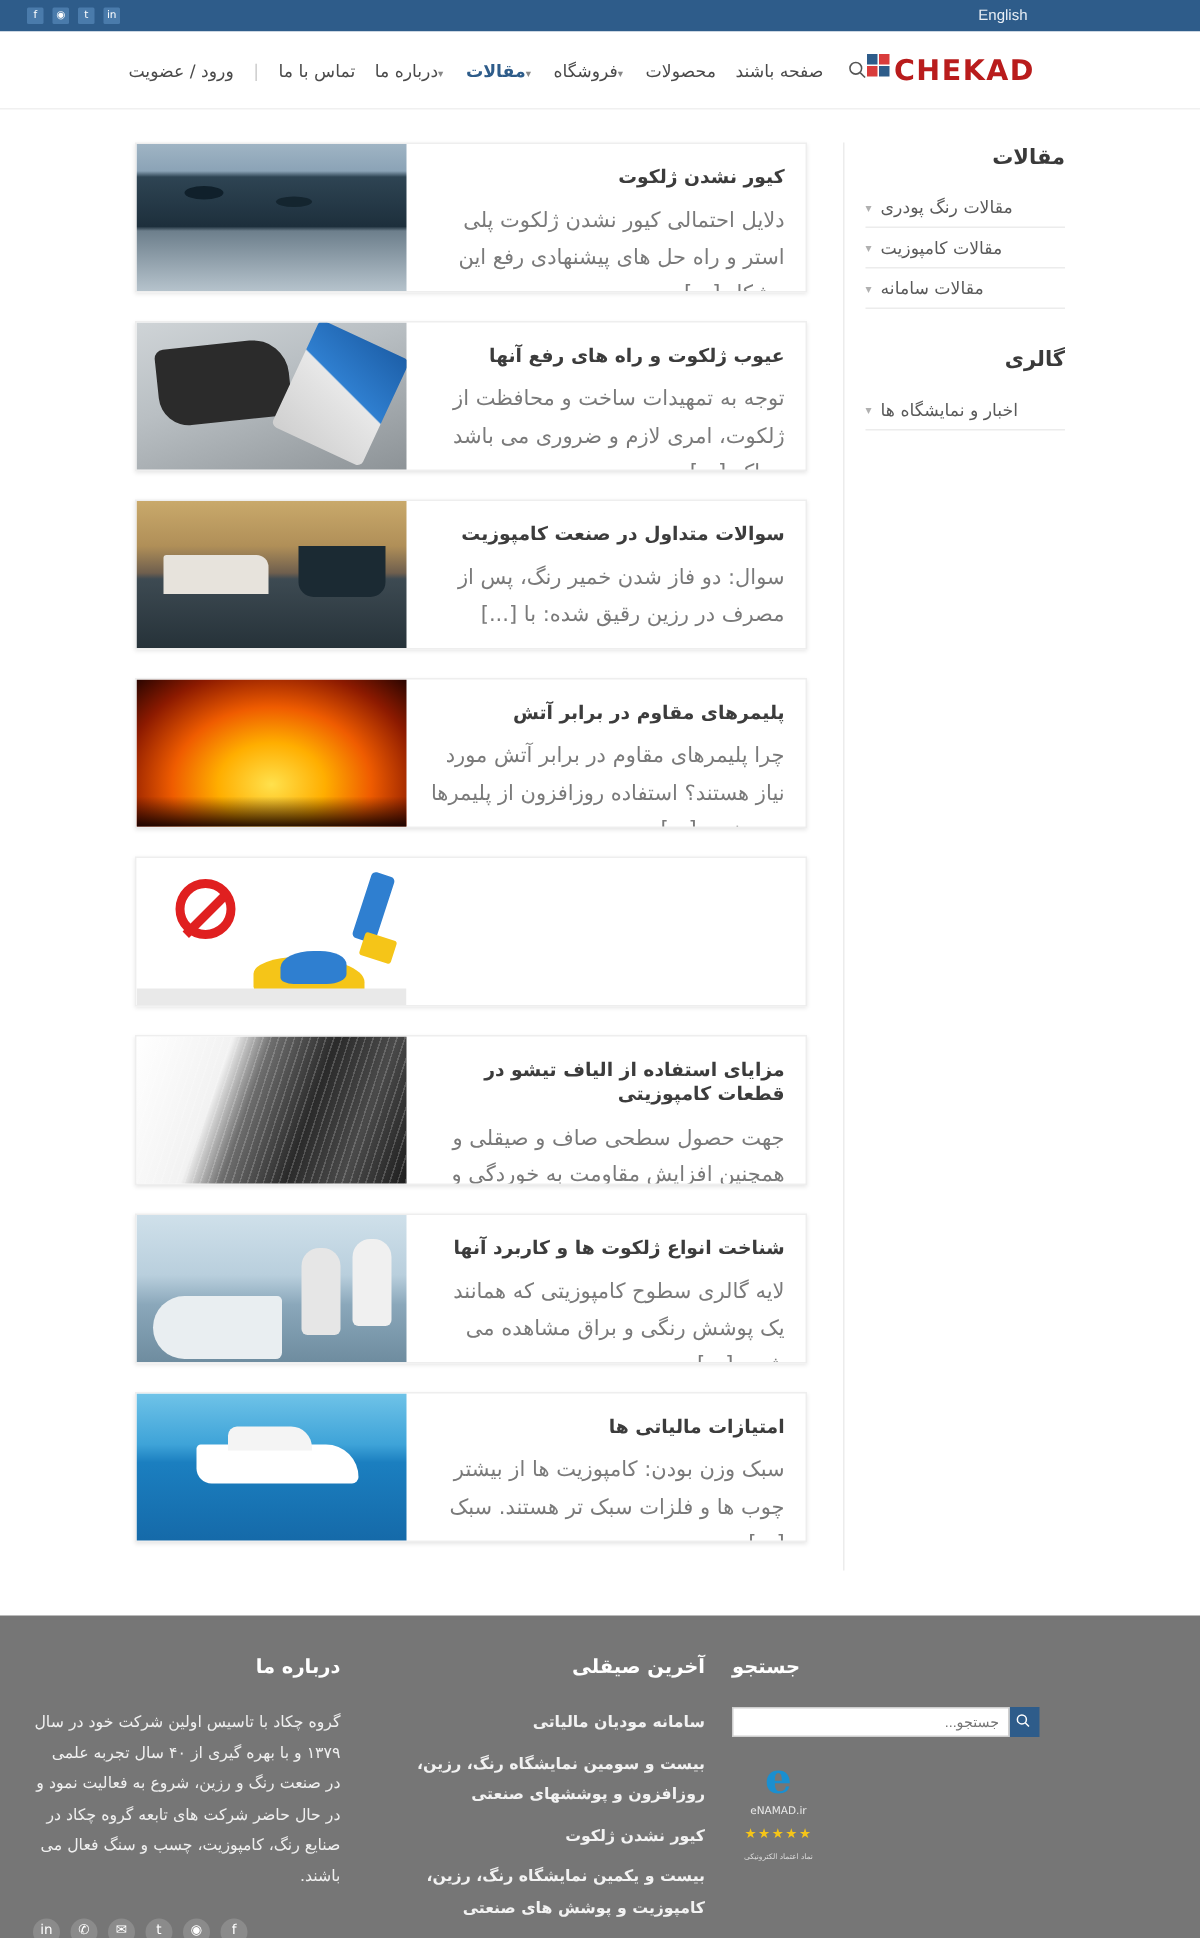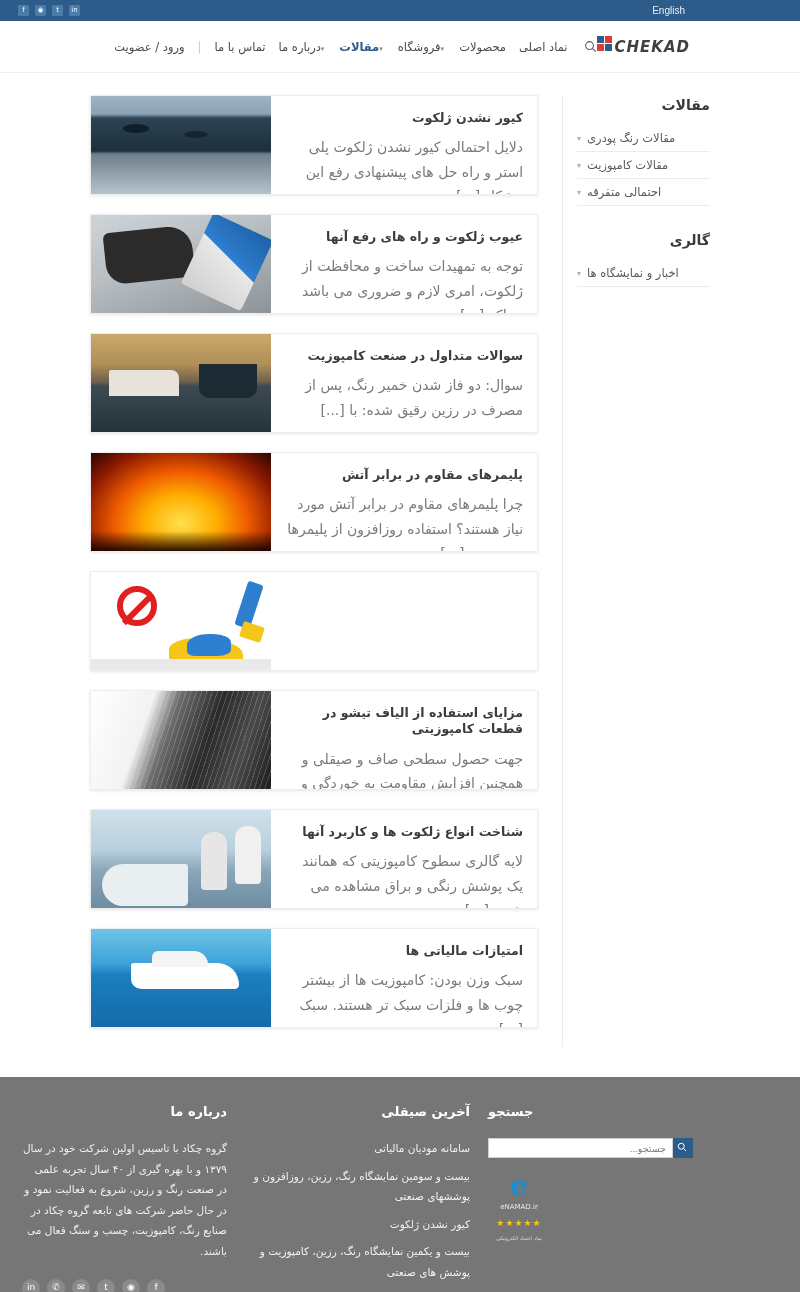--- a/index.html
+++ b/index.html
@@ -51,24 +51,23 @@
     position: relative;
   }
   .logo-wrap {
     margin-right: 98px;
     display: flex;
     align-items: center;
   }
   .logo-text {
     font-family: "DejaVu Sans", sans-serif;
     font-weight: bold;
-    font-size: 15px;
+    font-size: 19px;
     letter-spacing: 1px;
-    color: #404040;
-    font-style: italic;
+    color: #b91c1c;
   }
   .logo-dots {
     display: grid;
     grid-template-columns: 7px 7px;
     grid-gap: 1px;
     margin-right: 3px;
     margin-bottom: 7px;
   }
   .logo-dots span { display:block; width:7px; height:7px;}
   .d1 { background:#d93c3c; }
@@ -213,21 +212,21 @@
   .fcol-search { width: 205px; text-align: right; }
   .fcol h4 {
     margin: 0 0 14px 0;
     font-size: 13px;
     font-weight: bold;
     color: #fff;
     text-align: right;
   }
   .fcol-search h4 { text-align: left; }
   .about-text { color: #f0f0f0; }
-  .art-link { display:block; color:#f2f2f2; text-decoration:none; margin-bottom:7px; cursor:pointer;}
+  .art-link { display:block; color:#f2f2f2; text-decoration:none; margin-bottom:7px; cursor:pointer;font-weight:bold;}
   .social-foot { display:flex; flex-direction:row-reverse; gap:7px; margin-top:18px;}
   .circ {
     width: 18px; height: 18px; border-radius: 50%;
     background:#8b8b8b; color:#fff; font-size:9px;
     display:flex; align-items:center; justify-content:center;
     cursor:pointer;
   }
   .search-row { display:flex; flex-direction:row-reverse; align-items:center; margin-top:4px; }
   .search-input {
     flex:1;
@@ -285,21 +284,21 @@
         <span class="d4"></span>
     </span>
   </div>
   <div class="nav">
     <span class="search-ic">
       <svg width="13" height="13" viewBox="0 0 20 20">
           <circle cx="8.5" cy="8.5" r="6" fill="none" stroke="#555" stroke-width="1.6"></circle>
           <line x1="13" y1="13" x2="18" y2="18" stroke="#555" stroke-width="1.6"></line>
         </svg>
     </span>
-    <span class="nav-item">نماد اصلی</span>
+    <span class="nav-item">صفحه باشند</span>
     <span class="nav-item">محصولات</span>
     <span class="nav-item"><span class="caret">▾</span><span>فروشگاه</span></span>
     <span class="nav-item active"><span class="caret">▾</span><span>مقالات</span></span>
     <span class="nav-item"><span class="caret">▾</span><span>درباره ما</span></span>
     <span class="nav-item">تماس با ما</span>
     <span class="nav-sep">|</span>
     <span class="nav-item">ورود / عضویت</span>
   </div>
 </div>
 
@@ -382,21 +381,21 @@
     <div class="side-title">مقالات</div>
     <div class="side-link">
       <span>مقالات رنگ پودری</span>
       <span class="chev">▾</span>
     </div>
     <div class="side-link">
       <span>مقالات کامپوزیت</span>
       <span class="chev">▾</span>
     </div>
     <div class="side-link">
-      <span>احتمالی متفرقه</span>
+      <span>مقالات سامانه</span>
       <span class="chev">▾</span>
     </div>
 
     <div class="side-title second">گالری</div>
     <div class="side-link">
       <span>اخبار و نمایشگاه ها</span>
       <span class="chev">▾</span>
     </div>
   </div>
 

